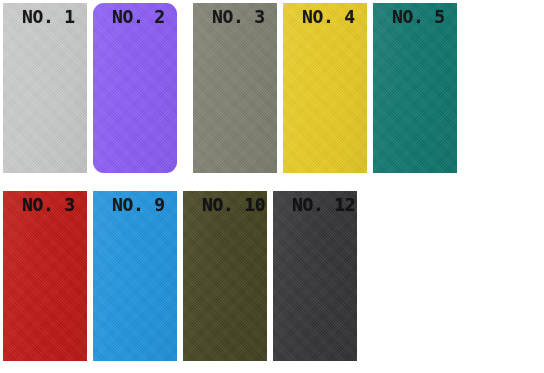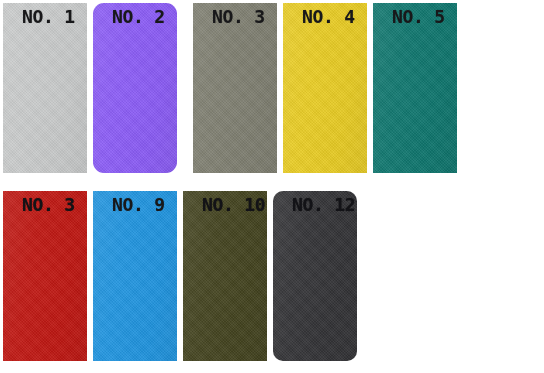--- a/index.html
+++ b/index.html
@@ -145,21 +145,21 @@
     </div>
 
 
     <div class="swatch on-dark" style="background-color: rgb(67, 67, 31); padding-left: 47px;">
       <div class="texture"></div>
       <div class="sheen"></div>
       <div class="swatch-label">NO. 10</div>
     </div>
 
 
-    <div class="swatch on-dark" style="background-color: rgb(51, 51, 54); border-radius: 10px;">
+    <div class="swatch on-dark" style="background-color: rgb(51, 51, 54);">
       <div class="texture"></div>
       <div class="sheen"></div>
       <div class="swatch-label">NO. 12</div>
     </div>
 
   </div>
 
 </div>
 
 </body></html>

